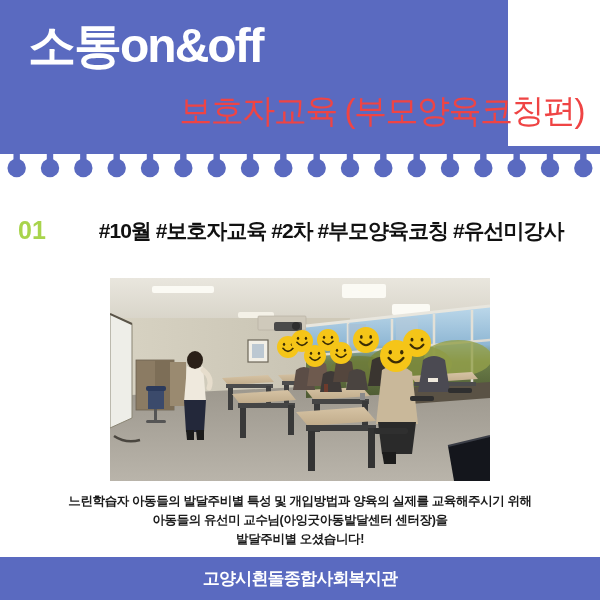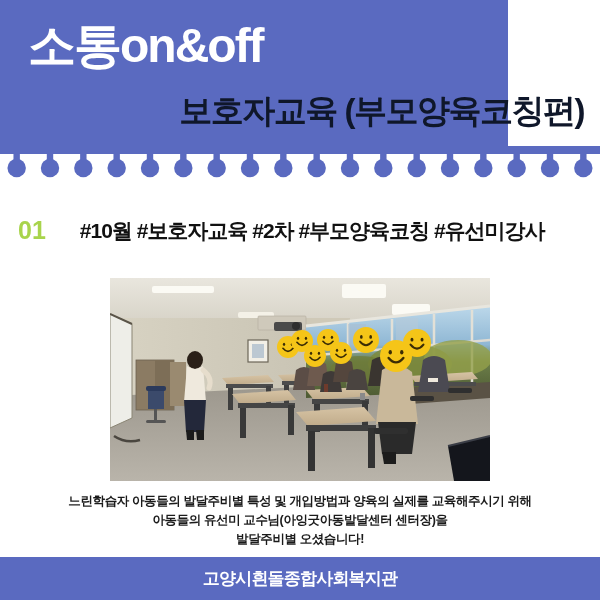--- a/index.html
+++ b/index.html
@@ -18,42 +18,42 @@
     position:absolute;left:0;top:0;width:508px;height:154px;
     background:#5a6ac0;
   }
   .title-main{
     position:absolute;left:28px;top:22px;
     font-size:48px;font-weight:700;color:#ffffff;
     letter-spacing:-2px;line-height:1;white-space:nowrap;
   }
   .title-sub{
     position:absolute;right:16px;top:94px;
-    font-size:33px;font-weight:700;color:#0f172a;
+    font-size:33px;font-weight:400;color:#ef4444;
     letter-spacing:-1.5px;line-height:1;white-space:nowrap;
   }
 
   
   .fringe{
     position:absolute;left:0;top:146px;width:600px;height:34px;
     pointer-events:none;
   }
 
   
   .hash-row{
     position:absolute;left:0;top:213px;width:528px;height:34px;
-    display:flex;align-items:center;
+    display:flex;align-items:center;gap:45px;
   }
   .num-badge{
     margin-left:18px;
     font-size:25px;font-weight:700;color:#a8d44c;
     letter-spacing:0px;line-height:1;
   }
   .hash-text{
-    margin-left:34px;
+    margin-left:8px;
     font-size:21px;font-weight:700;color:#111111;
     letter-spacing:-1px;line-height:1;white-space:nowrap;
   }
 
   
   .photo-wrap{
     position:absolute;left:110px;top:278px;width:380px;height:203px;
     overflow:hidden;background:#cfcabb;
   }
   .photo{position:absolute;inset:0;}

